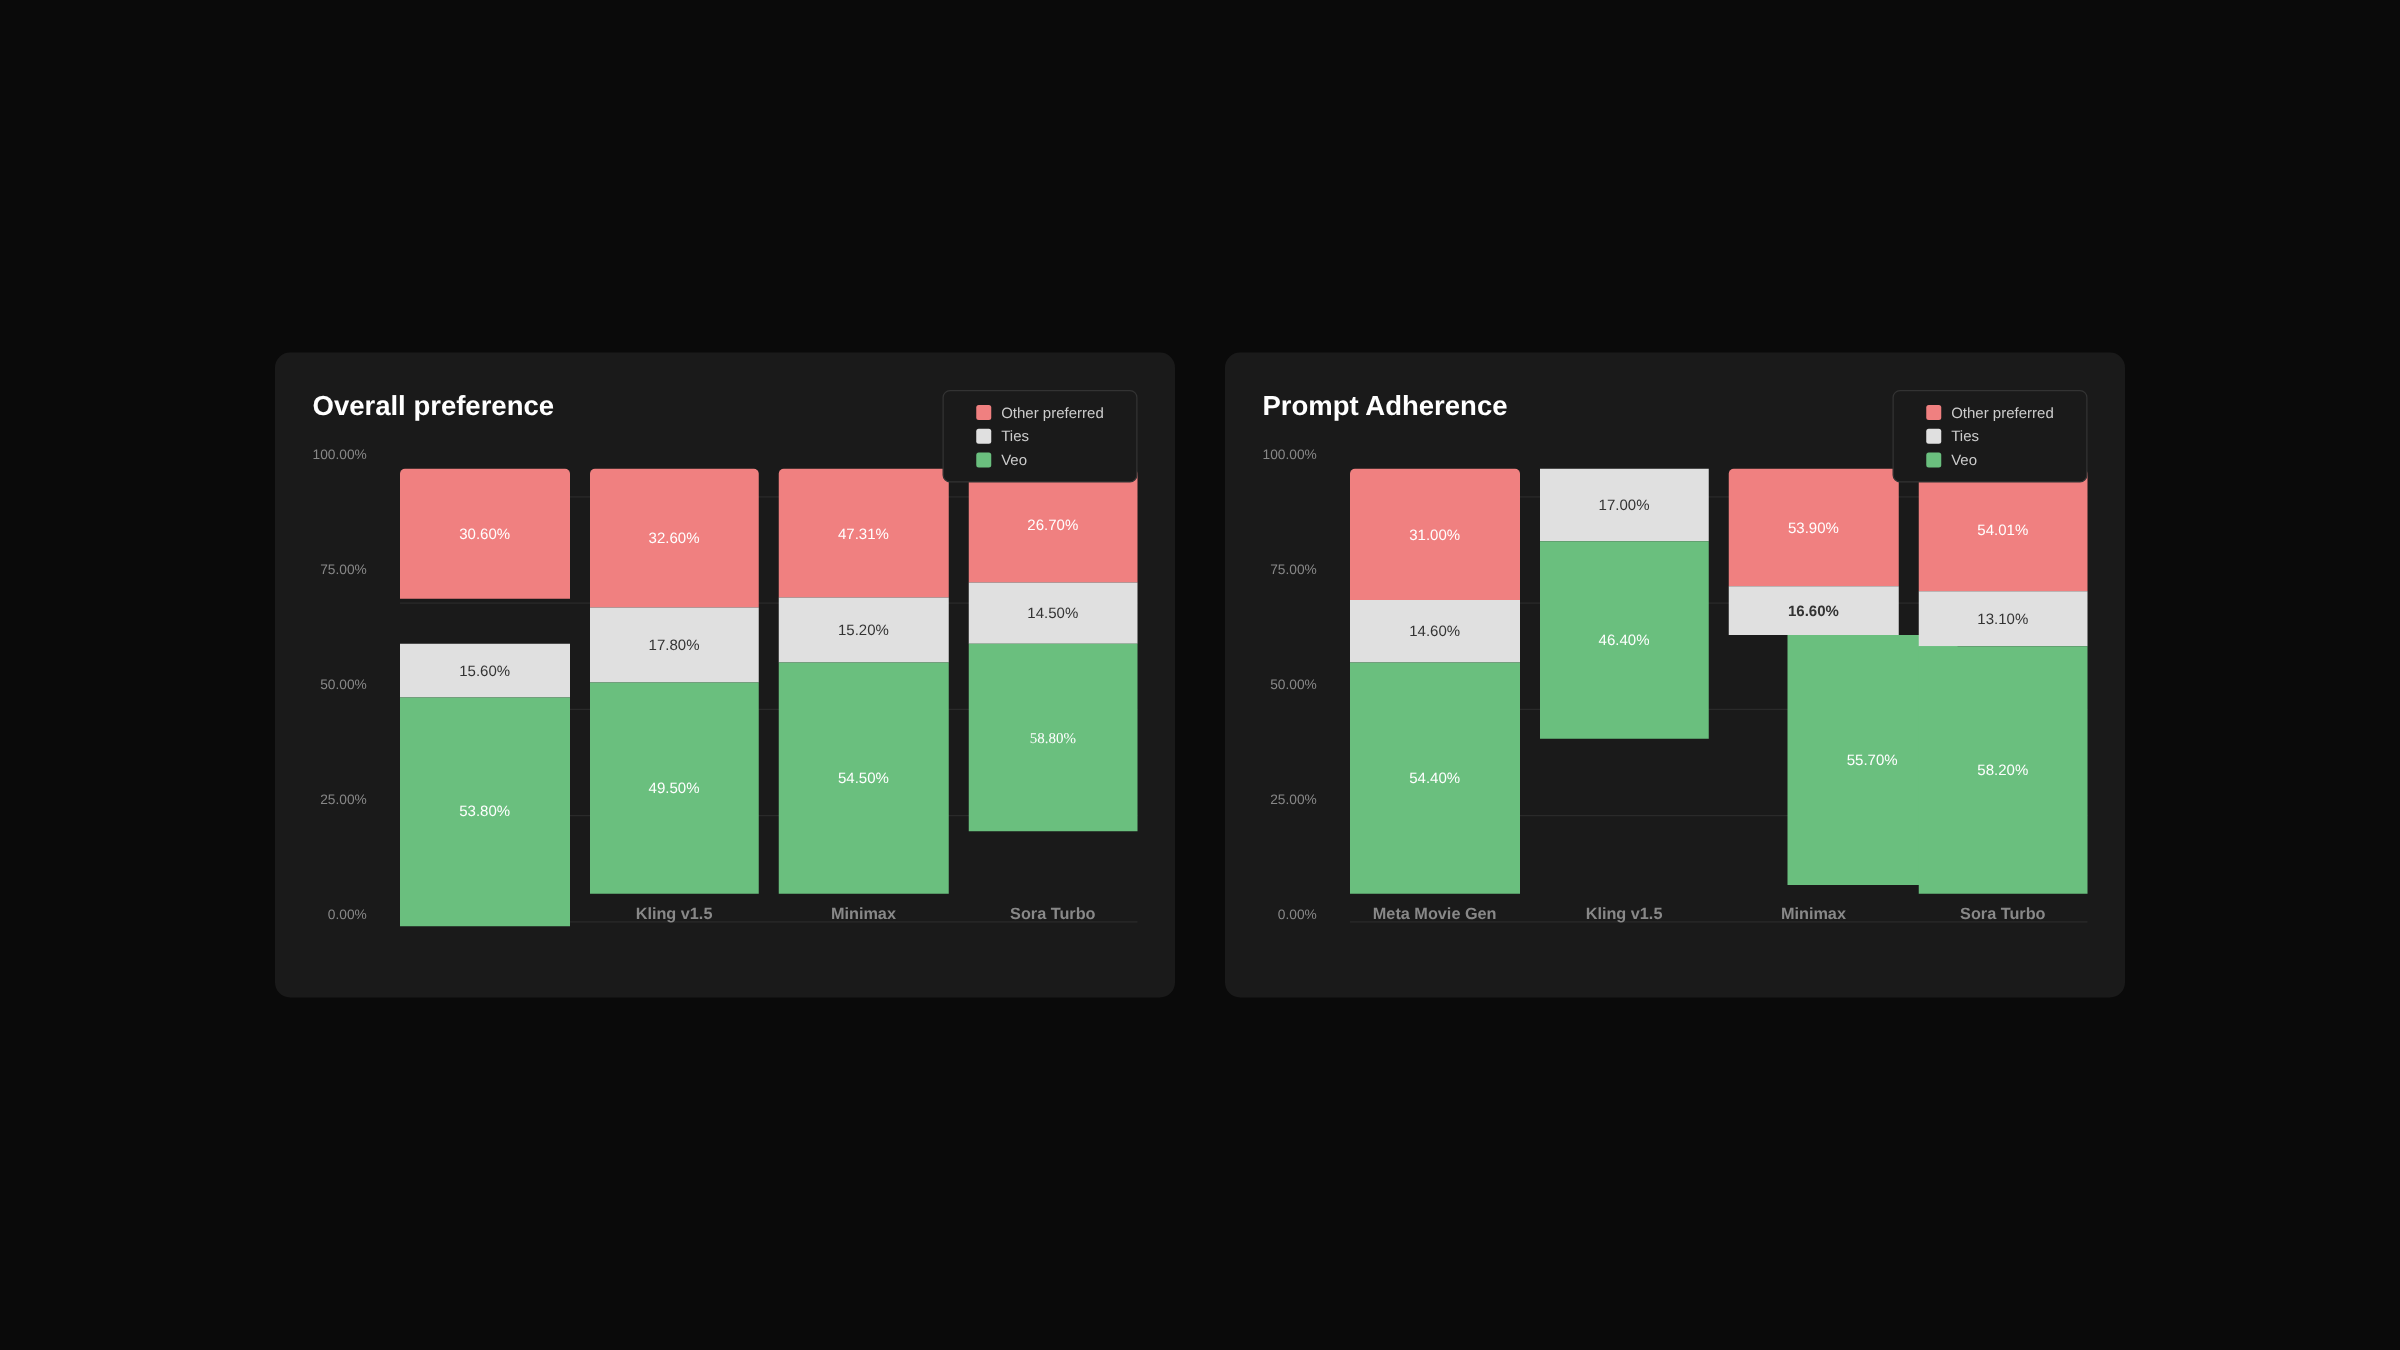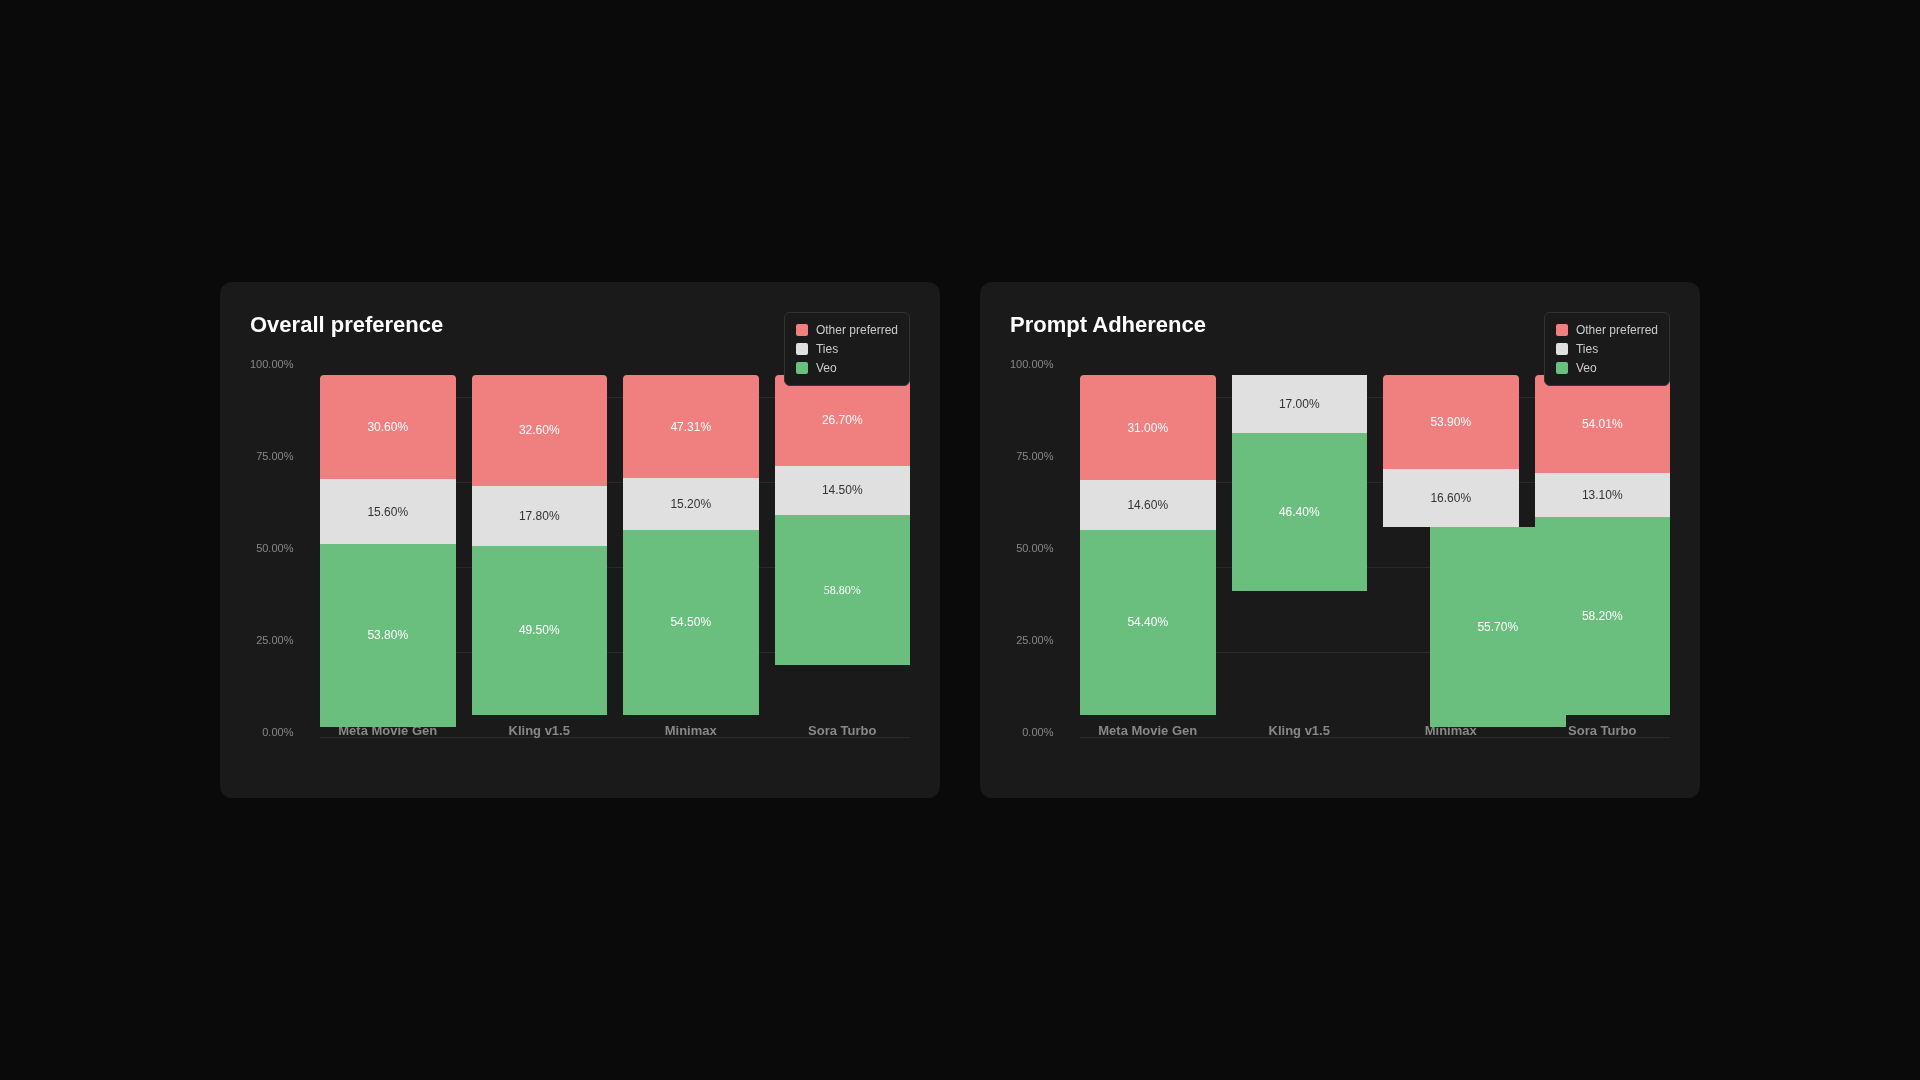--- a/index.html
+++ b/index.html
@@ -31,21 +31,21 @@
       color: #fff;
       margin-bottom: 20px;
     }
     .legend {
       position: absolute;
       top: 30px;
       right: 30px;
       background: #1a1a1a;
       border: 1px solid #333;
       border-radius: 6px;
-      padding: 10px 11px;
+      padding: 10px 26px;
       font-size: 12px;
       z-index: 10;
     }
     .legend-item {
       display: flex;
       align-items: center;
       gap: 8px;
       margin-bottom: 5px;
     }
     .legend-item:last-child { margin-bottom: 0; }
@@ -185,21 +185,21 @@
           <div class="gridline" style="bottom: 0px;"></div>
           <div class="gridline" style="bottom: 85px;"></div>
           <div class="gridline" style="bottom: 170px;"></div>
           <div class="gridline" style="bottom: 255px;"></div>
           <div class="gridline" style="bottom: 340px;"></div>
         </div>
         <div class="bars-group">
           <div class="bar-column">
             <div class="bar-wrapper">
               <div class="bar-segment seg-other" style="height: 104.04px; flex-shrink: 0;">30.60%</div>
-              <div class="bar-segment seg-ties" style="height: 65px; flex-shrink: 0;">15.60%</div>
+              <div class="bar-segment seg-ties" style="height: 43px; flex-shrink: 0; margin-top: 36px;">15.60%</div>
               <div class="bar-segment seg-veo" style="height: 182.92px; flex-shrink: 0; border-radius: 0px;">53.80%</div>
             </div>
             <div class="bar-label">Meta Movie Gen</div>
           </div>
           <div class="bar-column">
             <div class="bar-wrapper">
               <div class="bar-segment seg-other" style="height: 110.84px; flex-shrink: 0;">32.60%</div>
               <div class="bar-segment seg-ties" style="height: 60.52px; flex-shrink: 0;">17.80%</div>
               <div class="bar-segment seg-veo" style="height: 168.3px; flex-shrink: 0; border-radius: 0px;">49.50%</div>
             </div>
@@ -267,21 +267,21 @@
           <div class="bar-column">
             <div class="bar-wrapper">
               <div class="bar-segment seg-ties" style="height: 57.8px; flex-shrink: 0;">17.00%</div>
               <div class="bar-segment seg-veo" style="height: 157.76px; flex-shrink: 0; border-radius: 0px;">46.40%</div>
             </div>
             <div class="bar-label">Kling v1.5</div>
           </div>
           <div class="bar-column">
             <div class="bar-wrapper">
               <div class="bar-segment seg-other" style="height: 94.18px; flex-shrink: 0;">53.90%</div>
-              <div class="bar-segment seg-ties" style="height: 58px; flex-shrink: 0;">16.60%</div>
+              <div class="bar-segment seg-ties" style="height: 39px; flex-shrink: 0; font-weight: bold;">16.60%</div>
               <div class="bar-segment seg-veo" style="height: 200px; flex-shrink: 0; border-radius: 0px; margin-left: 47px;">55.70%</div>
             </div>
             <div class="bar-label">Minimax</div>
           </div>
           <div class="bar-column">
             <div class="bar-wrapper">
               <div class="bar-segment seg-other" style="height: 97.58px; flex-shrink: 0;">54.01%</div>
               <div class="bar-segment seg-ties" style="height: 44.54px; flex-shrink: 0;">13.10%</div>
               <div class="bar-segment seg-veo" style="height: 197.88px; flex-shrink: 0; border-radius: 0px;">58.20%</div>
             </div>

